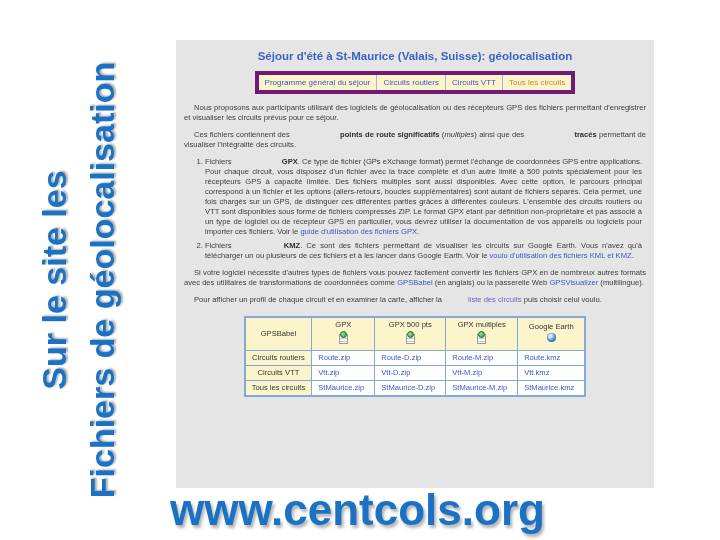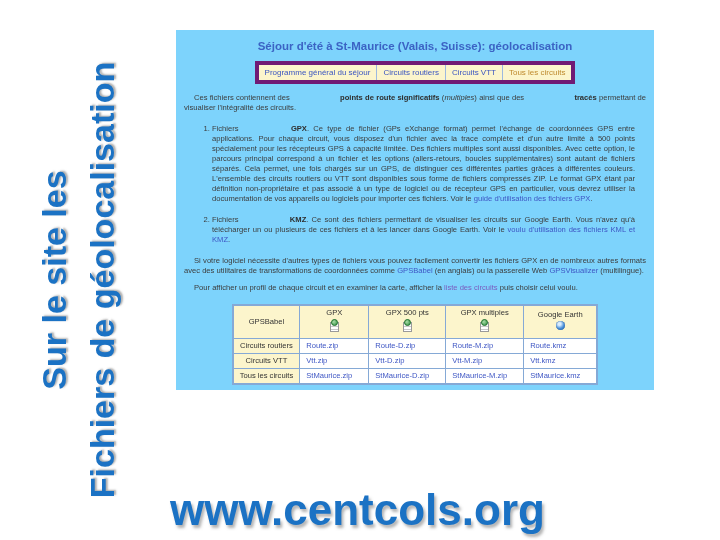--- a/index.html
+++ b/index.html
@@ -20,53 +20,53 @@
   .vertical-title .vline { display:block; font-size:34px; line-height:48px; white-space:nowrap; }
 
   .site-url {
     position:absolute; left:170px; top:486px; width:492px;
     text-align:left; font-size:44px; line-height:48px; font-weight:bold;
     color:#1b72c4; text-shadow:2px 3px 3px rgba(105,105,105,.5);
   }
 
   
   .webpage-panel {
-    position:absolute; left:176px; top:30px; width:478px; height:360px;
-    background:#7dd3fc;
+    position:absolute; left:176px; top:40px; width:478px; height:448px;
+    background:#e5e5e5;
   }
   .page-title {
     margin:10px 6px 0; text-align:center;
     font-size:11.5px; line-height:13px; font-weight:bold; color:#3b63c4;
   }
   .nav-wrap { display:flex; justify-content:center; margin-top:8px; }
   .nav-inner { display:flex; border:4px solid #701a75; background:#fcf5cc; }
   .nav-item {
     font-size:8px; line-height:9px; padding:3px 6px; color:#3b55c0;
     border-left:1px solid #9db9e0; white-space:nowrap; cursor:pointer;
   }
   .nav-item:first-child { border-left:none; }
   .nav-item.active { color:#bf8a2e; }
 
   .content {
     margin:9px 8px 0; font-size:7.6px; line-height:10px; color:#3c3c3c;
     text-align:justify;
   }
   .content p { margin:0 0 7px; text-indent:10px; }
   .content ol { margin:0 0 7px 4px; padding-left:13px; }
-  .content li { margin:11px; }
+  .content li { margin:4px; }
   .lnk { color:#3e56c4; text-decoration:none; cursor:pointer; }
-  .lnk.visited { color:#7a5bbf; }
+  .lnk.visited { color:#7a5bbf;margin-left:24px; }
   b { color:#2e2e2e;padding-left:48px; }
 
   
   table.files { margin:11px auto 0; border-collapse:collapse; font-size:7.6px; border:2px solid #85a9d6; }
   table.files th, table.files td { border:1px solid #85a9d6; padding:2px 6px; }
   table.files th { background:#fcf5cc; font-weight:normal; color:#333; text-align:center; vertical-align:middle; }
   table.files thead th { padding:2px 8px 3px; }
-  table.files td { background:#ffffff; text-align:left; padding-right:16px; }
+  table.files td { background:#ffffff; text-align:left; padding-right:10px; }
   .hdr-label { display:block; line-height:9px; margin-bottom:2px; }
 
   
   .gpx-icon { position:relative; display:inline-block; width:11px; height:13px; }
   .gpx-icon .page-shape {
     position:absolute; left:1px; top:3px; width:9px; height:10px;
     background:linear-gradient(#ffffff 0 3px,#c9c9c9 3px 4px,#ffffff 4px 6px,#c9c9c9 6px 7px,#ffffff 7px);
     border:1px solid #9a9a9a;
   }
   .gpx-icon .globe-dot {
@@ -95,20 +95,21 @@
   <div class="nav-wrap">
     <div class="nav-inner">
       <span class="nav-item">Programme général du séjour</span>
       <span class="nav-item">Circuits routiers</span>
       <span class="nav-item">Circuits VTT</span>
       <span class="nav-item active">Tous les circuits</span>
     </div>
   </div>
 
   <div class="content">
+    <p>Nous proposons aux participants utilisant des logiciels de géolocalisation ou des récepteurs GPS des fichiers permettant d'enregistrer et visualiser les circuits prévus pour ce séjour.</p>
     <p>Ces fichiers contiennent des <b>points de route significatifs</b> (<i>multiples</i>) ainsi que des <b>tracés</b> permettant de visualiser l'intégralité des circuits.</p>
 
     <ol>
       <li>Fichiers <b>GPX</b>. Ce type de fichier (GPs eXchange format) permet l'échange de coordonnées GPS entre applications. Pour chaque circuit, vous disposez d'un fichier avec la trace complète et d'un autre limité à 500 points spécialement pour les récepteurs GPS à capacité limitée. Des fichiers multiples sont aussi disponibles. Avec cette option, le parcours principal correspond à un fichier et les options (allers-retours, boucles supplémentaires) sont autant de fichiers séparés. Cela permet, une fois chargés sur un GPS, de distinguer ces différentes parties grâces à différentes couleurs. L'ensemble des circuits routiers ou VTT sont disponibles sous forme de fichiers compressés ZIP. Le format GPX étant par définition non-propriétaire et pas associé à un type de logiciel ou de récepteur GPS en particulier, vous devrez utiliser la documentation de vos appareils ou logiciels pour importer ces fichiers. Voir le <a href="#" class="lnk">guide d'utilisation des fichiers GPX</a>.</li>
       <li>Fichiers <b>KMZ</b>. Ce sont des fichiers permettant de visualiser les circuits sur Google Earth. Vous n'avez qu'à télécharger un ou plusieurs de ces fichiers et à les lancer dans Google Earth. Voir le <a href="#" class="lnk">voulu d'utilisation des fichiers KML et KMZ</a>.</li>
     </ol>
 
     <p>Si votre logiciel nécessite d'autres types de fichiers vous pouvez facilement convertir les fichiers GPX en de nombreux autres formats avec des utilitaires de transformations de coordonnées comme <a href="#" class="lnk">GPSBabel</a> (en anglais) ou la passerelle Web <a href="#" class="lnk">GPSVisualizer</a> (multilingue).</p>
     <p>Pour afficher un profil de chaque circuit et en examiner la carte, afficher la <a href="#" class="lnk visited">liste des circuits</a> puis choisir celui voulu.</p>
 

